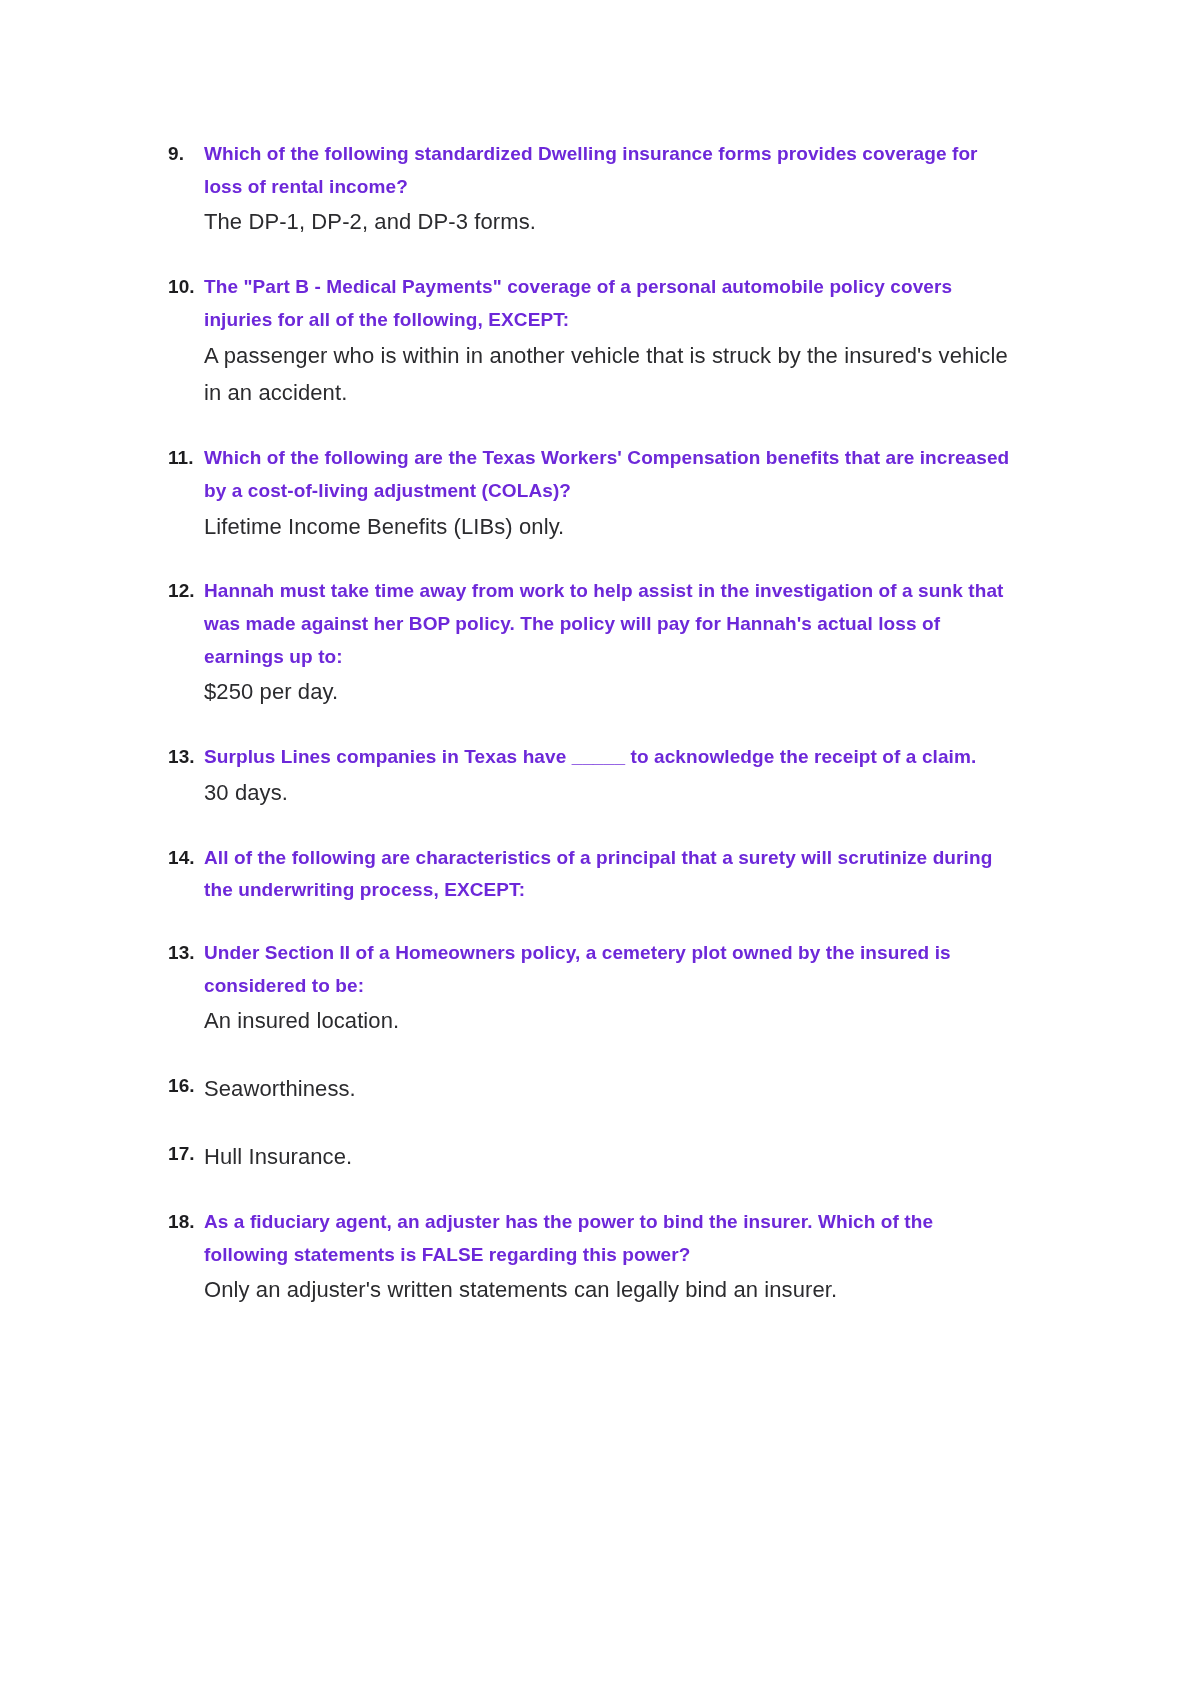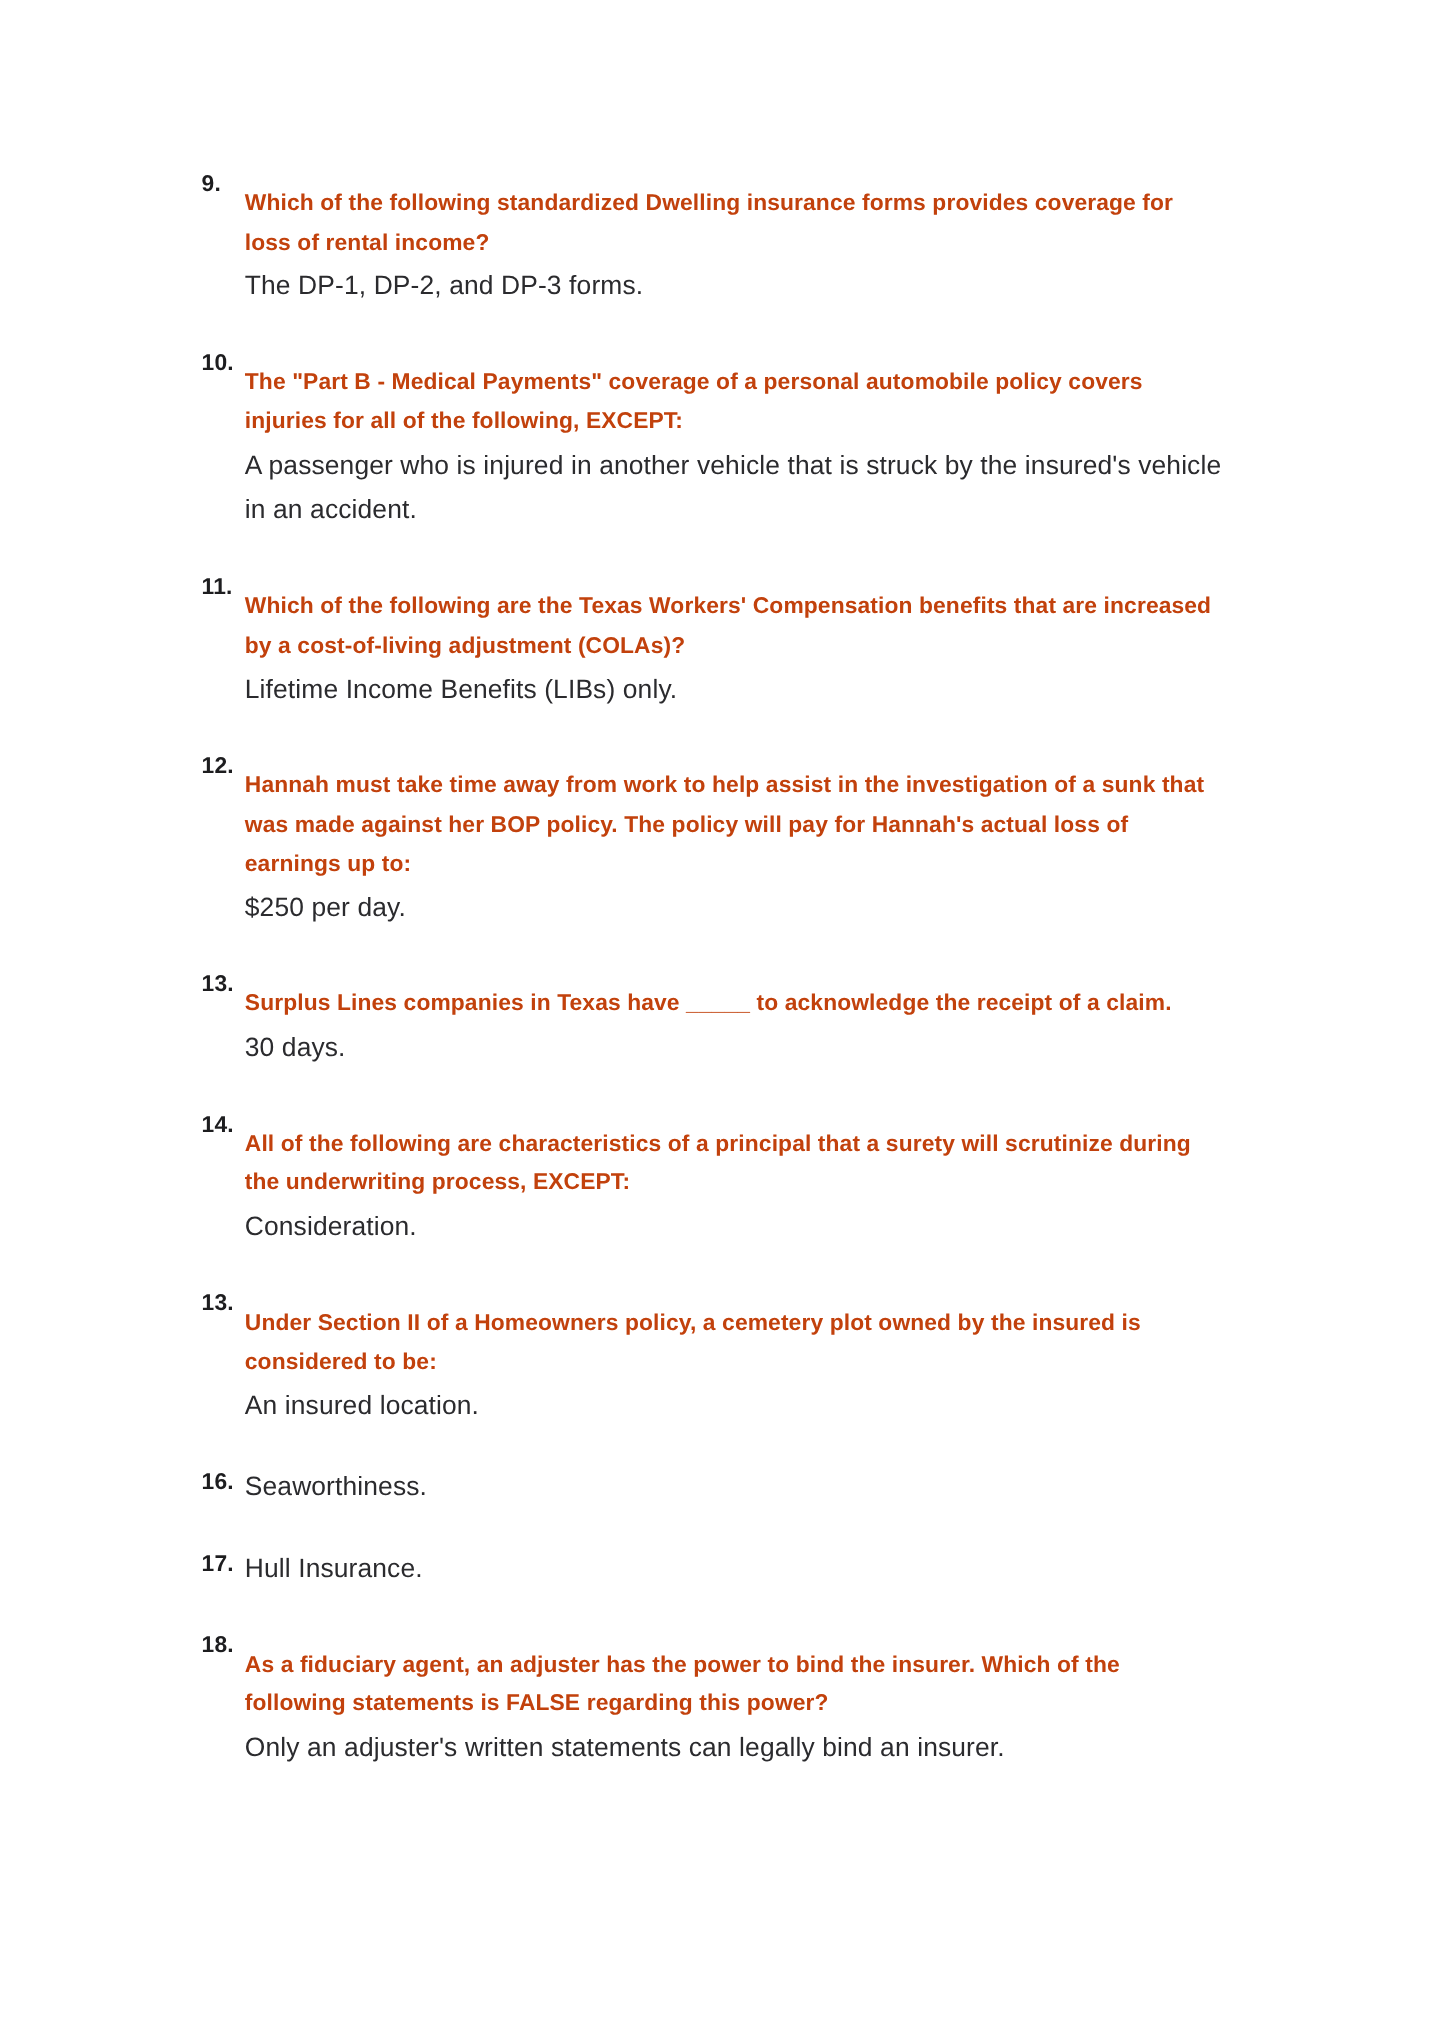--- a/index.html
+++ b/index.html
@@ -39,25 +39,24 @@
     line-height: 1.72;
     letter-spacing: 0.1px;
   }
 
   .q-body {
     flex: 1 1 auto;
   }
 
   .q-text {
     font-weight: 700;
-    color: #c2410c;
+    color: #6d28d9;
     font-size: 19px;
     line-height: 1.72;
     letter-spacing: 0.1px;
-    margin-top: 16px;
   }
 
   .q-answer {
     font-weight: 400;
     color: #2b2b2e;
     font-size: 22px;
     line-height: 1.72;
     letter-spacing: 0.1px;
   }
 </style>
@@ -70,21 +69,21 @@
         <span class="q-num">9.</span>
         <div class="q-body">
           <p class="q-text">Which of the following standardized Dwelling insurance forms provides coverage for loss of rental income?</p>
           <p class="q-answer">The DP-1, DP-2, and DP-3 forms.</p>
         </div>
       </div>
       <div class="q-item">
         <span class="q-num">10.</span>
         <div class="q-body">
           <p class="q-text">The "Part B - Medical Payments" coverage of a personal automobile policy covers injuries for all of the following, EXCEPT:</p>
-          <p class="q-answer">A passenger who is injured in another vehicle that is struck by the insured's vehicle in an accident.</p>
+          <p class="q-answer">A passenger who is within in another vehicle that is struck by the insured's vehicle in an accident.</p>
         </div>
       </div>
       <div class="q-item">
         <span class="q-num">11.</span>
         <div class="q-body">
           <p class="q-text">Which of the following are the Texas Workers' Compensation benefits that are increased by a cost-of-living adjustment (COLAs)?</p>
           <p class="q-answer">Lifetime Income Benefits (LIBs) only.</p>
         </div>
       </div>
       <div class="q-item">
@@ -98,21 +97,20 @@
         <span class="q-num">13.</span>
         <div class="q-body">
           <p class="q-text">Surplus Lines companies in Texas have _____ to acknowledge the receipt of a claim.</p>
           <p class="q-answer">30 days.</p>
         </div>
       </div>
       <div class="q-item">
         <span class="q-num">14.</span>
         <div class="q-body">
           <p class="q-text">All of the following are characteristics of a principal that a surety will scrutinize during the underwriting process, EXCEPT:</p>
-          <p class="q-answer">Consideration.</p>
         </div>
       </div>
       <div class="q-item">
         <span class="q-num">13.</span>
         <div class="q-body">
           <p class="q-text">Under Section II of a Homeowners policy, a cemetery plot owned by the insured is considered to be:</p>
           <p class="q-answer">An insured location.</p>
         </div>
       </div>
       <div class="q-item">

